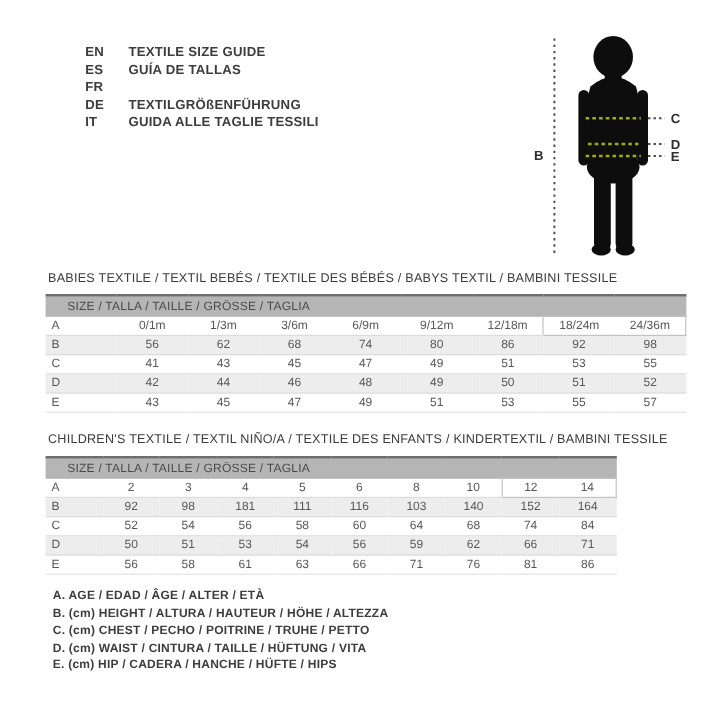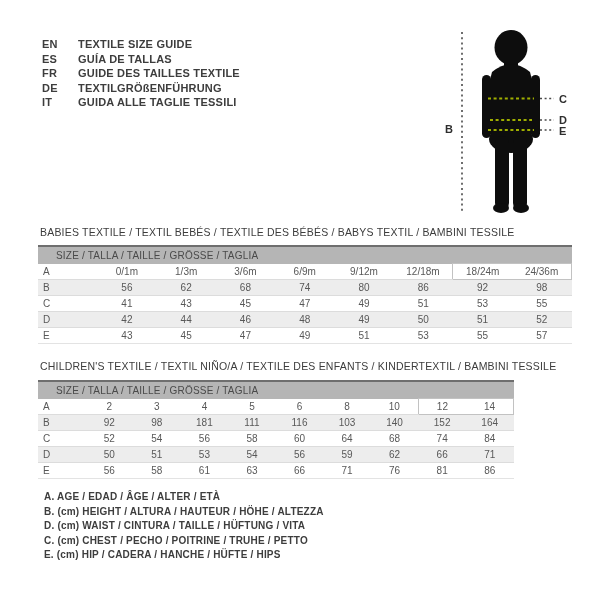--- a/index.html
+++ b/index.html
@@ -5,21 +5,21 @@
   html,body { margin:0; padding:0; background:#ffffff; }
   #canvas {
     position:relative; width:600px; height:600px; background:#ffffff;
     font-family:"Liberation Sans", sans-serif; overflow:hidden;
     -webkit-font-smoothing:antialiased;
   }
 
   
   .lang-list { position:absolute; left:42px; top:37px; }
   .lang-row { display:flex; line-height:14.5px; font-size:11px; font-weight:700; color:#3d3d3d; letter-spacing:.2px; }
-  .lang-code { width:36px; }
+  .lang-code { width:36px;margin-left:29px; }
 
   
   .figure-wrap { position:absolute; left:440px; top:20px; width:135px; height:200px; }
 
   
   .section-title { position:absolute; left:40px; font-size:10.5px; font-weight:400; color:#3c3c3c; letter-spacing:.2px; white-space:nowrap;text-align:right; }
   #babies-title   { top:226px; }
   #children-title { top:360px; }
 
   
@@ -53,21 +53,20 @@
     <div class="lang-row">
       <span class="lang-code">EN</span>
       <span class="lang-title">TEXTILE SIZE GUIDE</span>
     </div>
     <div class="lang-row">
       <span class="lang-code">ES</span>
       <span class="lang-title">GUÍA DE TALLAS</span>
     </div>
     <div class="lang-row">
       <span class="lang-code">FR</span>
-      <span class="lang-title">GUIDE DES TAILLES TEXTILE</span>
     </div>
     <div class="lang-row">
       <span class="lang-code">DE</span>
       <span class="lang-title">TEXTILGRÖßENFÜHRUNG</span>
     </div>
     <div class="lang-row">
       <span class="lang-code">IT</span>
       <span class="lang-title">GUIDA ALLE TAGLIE TESSILI</span>
     </div>
   </div>
@@ -243,18 +242,18 @@
             <td>81</td>
             <td>86</td>
           </tr>
         </tbody>
     </table>
   </div>
 
   <div class="legend">
     <div>A. AGE / EDAD / ÂGE / ALTER / ETÀ</div>
     <div>B. (cm) HEIGHT / ALTURA / HAUTEUR / HÖHE / ALTEZZA</div>
+    <div>C. (cm) CHEST / PECHO / POITRINE / TRUHE / PETTO</div>
     <div>D. (cm) WAIST / CINTURA / TAILLE / HÜFTUNG / VITA</div>
-    <div>C. (cm) CHEST / PECHO / POITRINE / TRUHE / PETTO</div>
     <div>E. (cm) HIP / CADERA / HANCHE / HÜFTE / HIPS</div>
   </div>
 
 </div>
 
 </body></html>

